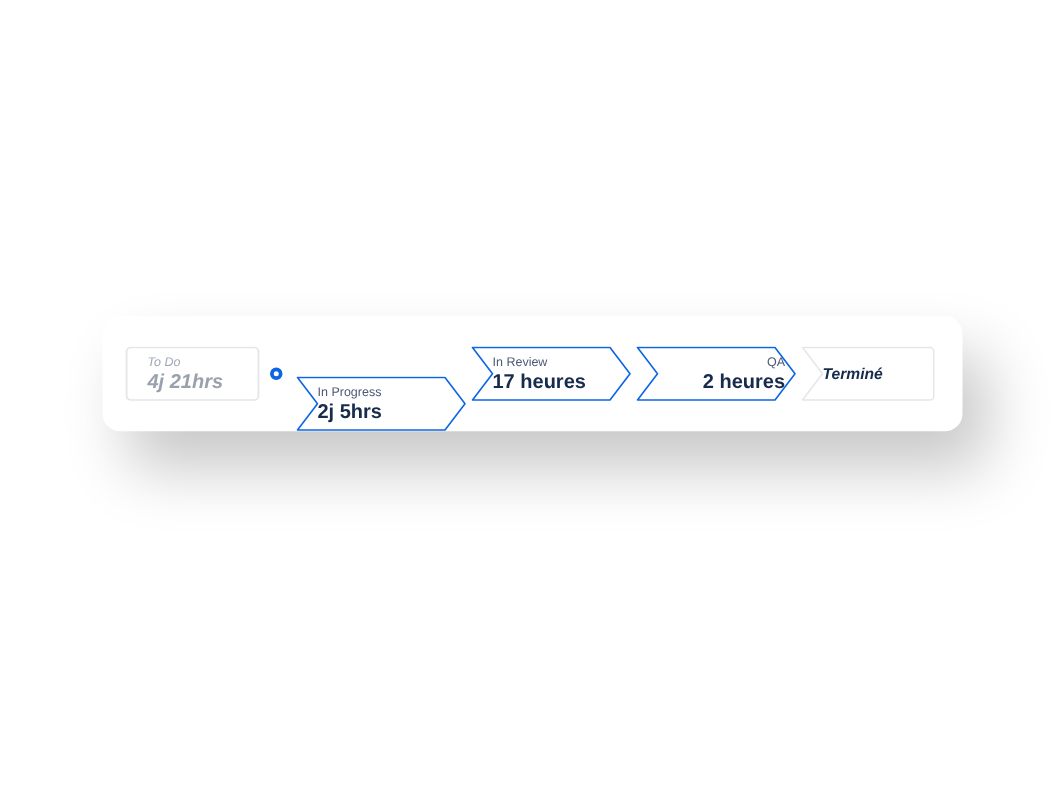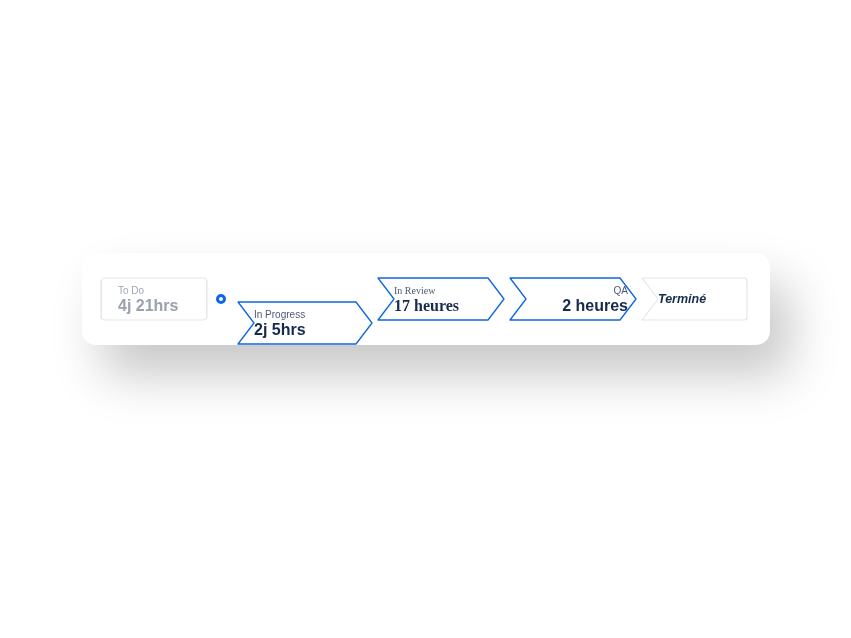--- a/index.html
+++ b/index.html
@@ -67,23 +67,23 @@
     }
     .indicator {
       width: 10px;
       height: 10px;
       border-radius: 50%;
       border: 3px solid #0C66E4;
       background: #ffffff;
       flex: 0 0 auto;
       margin: 0 8px 0 6px;
     }
-    .s-todo { width: 108px; }
+    .s-todo { width: 108px; font-style: italic; }
     .s-progress { width: 138px; margin-top: 48px; }
-    .s-review { width: 130px; font-family: Liberation Serif, serif; }
+    .s-review { width: 130px; }
     .s-qa { width: 130px; text-align: right; }
     .s-final { width: 108px; }
   </style>
 </head>
 <body>
 
 <div class="card">
 
   <div class="stage todo s-todo">
     <svg class="outline" viewBox="0 0 86 44" preserveAspectRatio="none">

